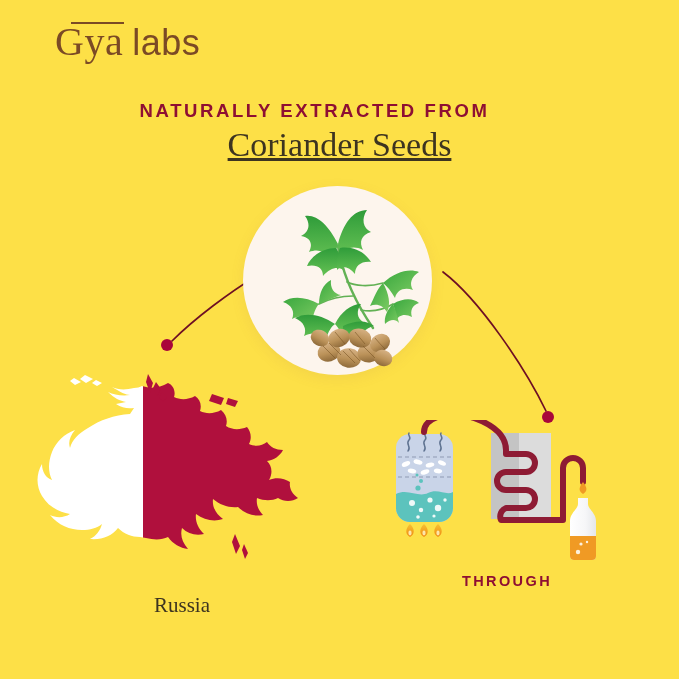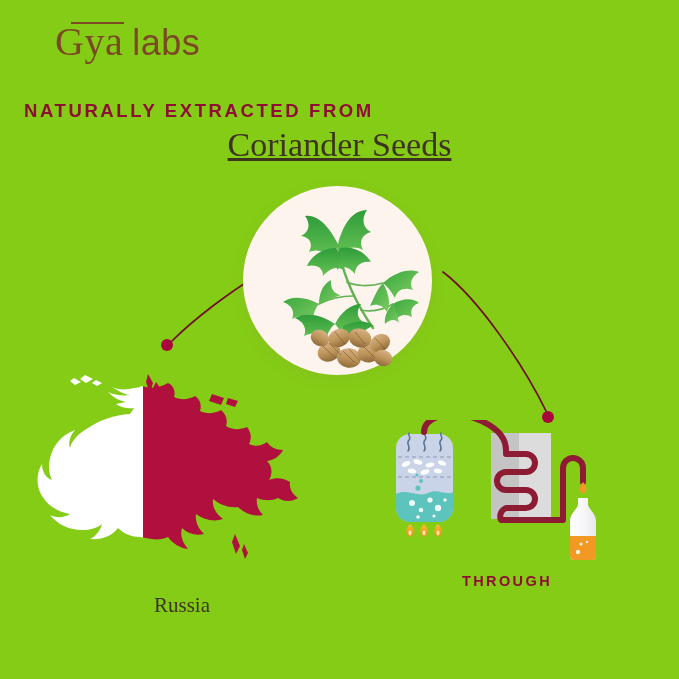--- a/index.html
+++ b/index.html
@@ -5,21 +5,21 @@
 <style>
   html, body {
     margin: 0;
     padding: 0;
     background: #fdeadb;
   }
   #page {
     position: relative;
     width: 679px;
     height: 679px;
-    background: #84cc16;
+    background: #fde047;
     overflow: hidden;
     font-family: "Liberation Sans", sans-serif;
     -webkit-font-smoothing: antialiased;
   }
 
   
   .logo {
     position: absolute;
     left: 55px;
     top: 22px;
@@ -49,25 +49,25 @@
     font-size: 36px;
     color: #7b4a25;
     margin-left: 7px;
   }
 
   
   .kicker {
     position: absolute;
     left: 0;
     width: 629px;
+    text-align: center;
     font-family: "Liberation Sans", sans-serif;
     font-weight: bold;
     color: #8e0f33;
     letter-spacing: 2.6px;
-    margin-left: 24px;
   }
   .kicker-main { top: 100px; font-size: 18.5px; }
 
   .serif-title {
     position: absolute;
     left: 0;
     width: 679px;
     text-align: center;
     font-family: "Liberation Serif", serif;
     color: #3d3420;

